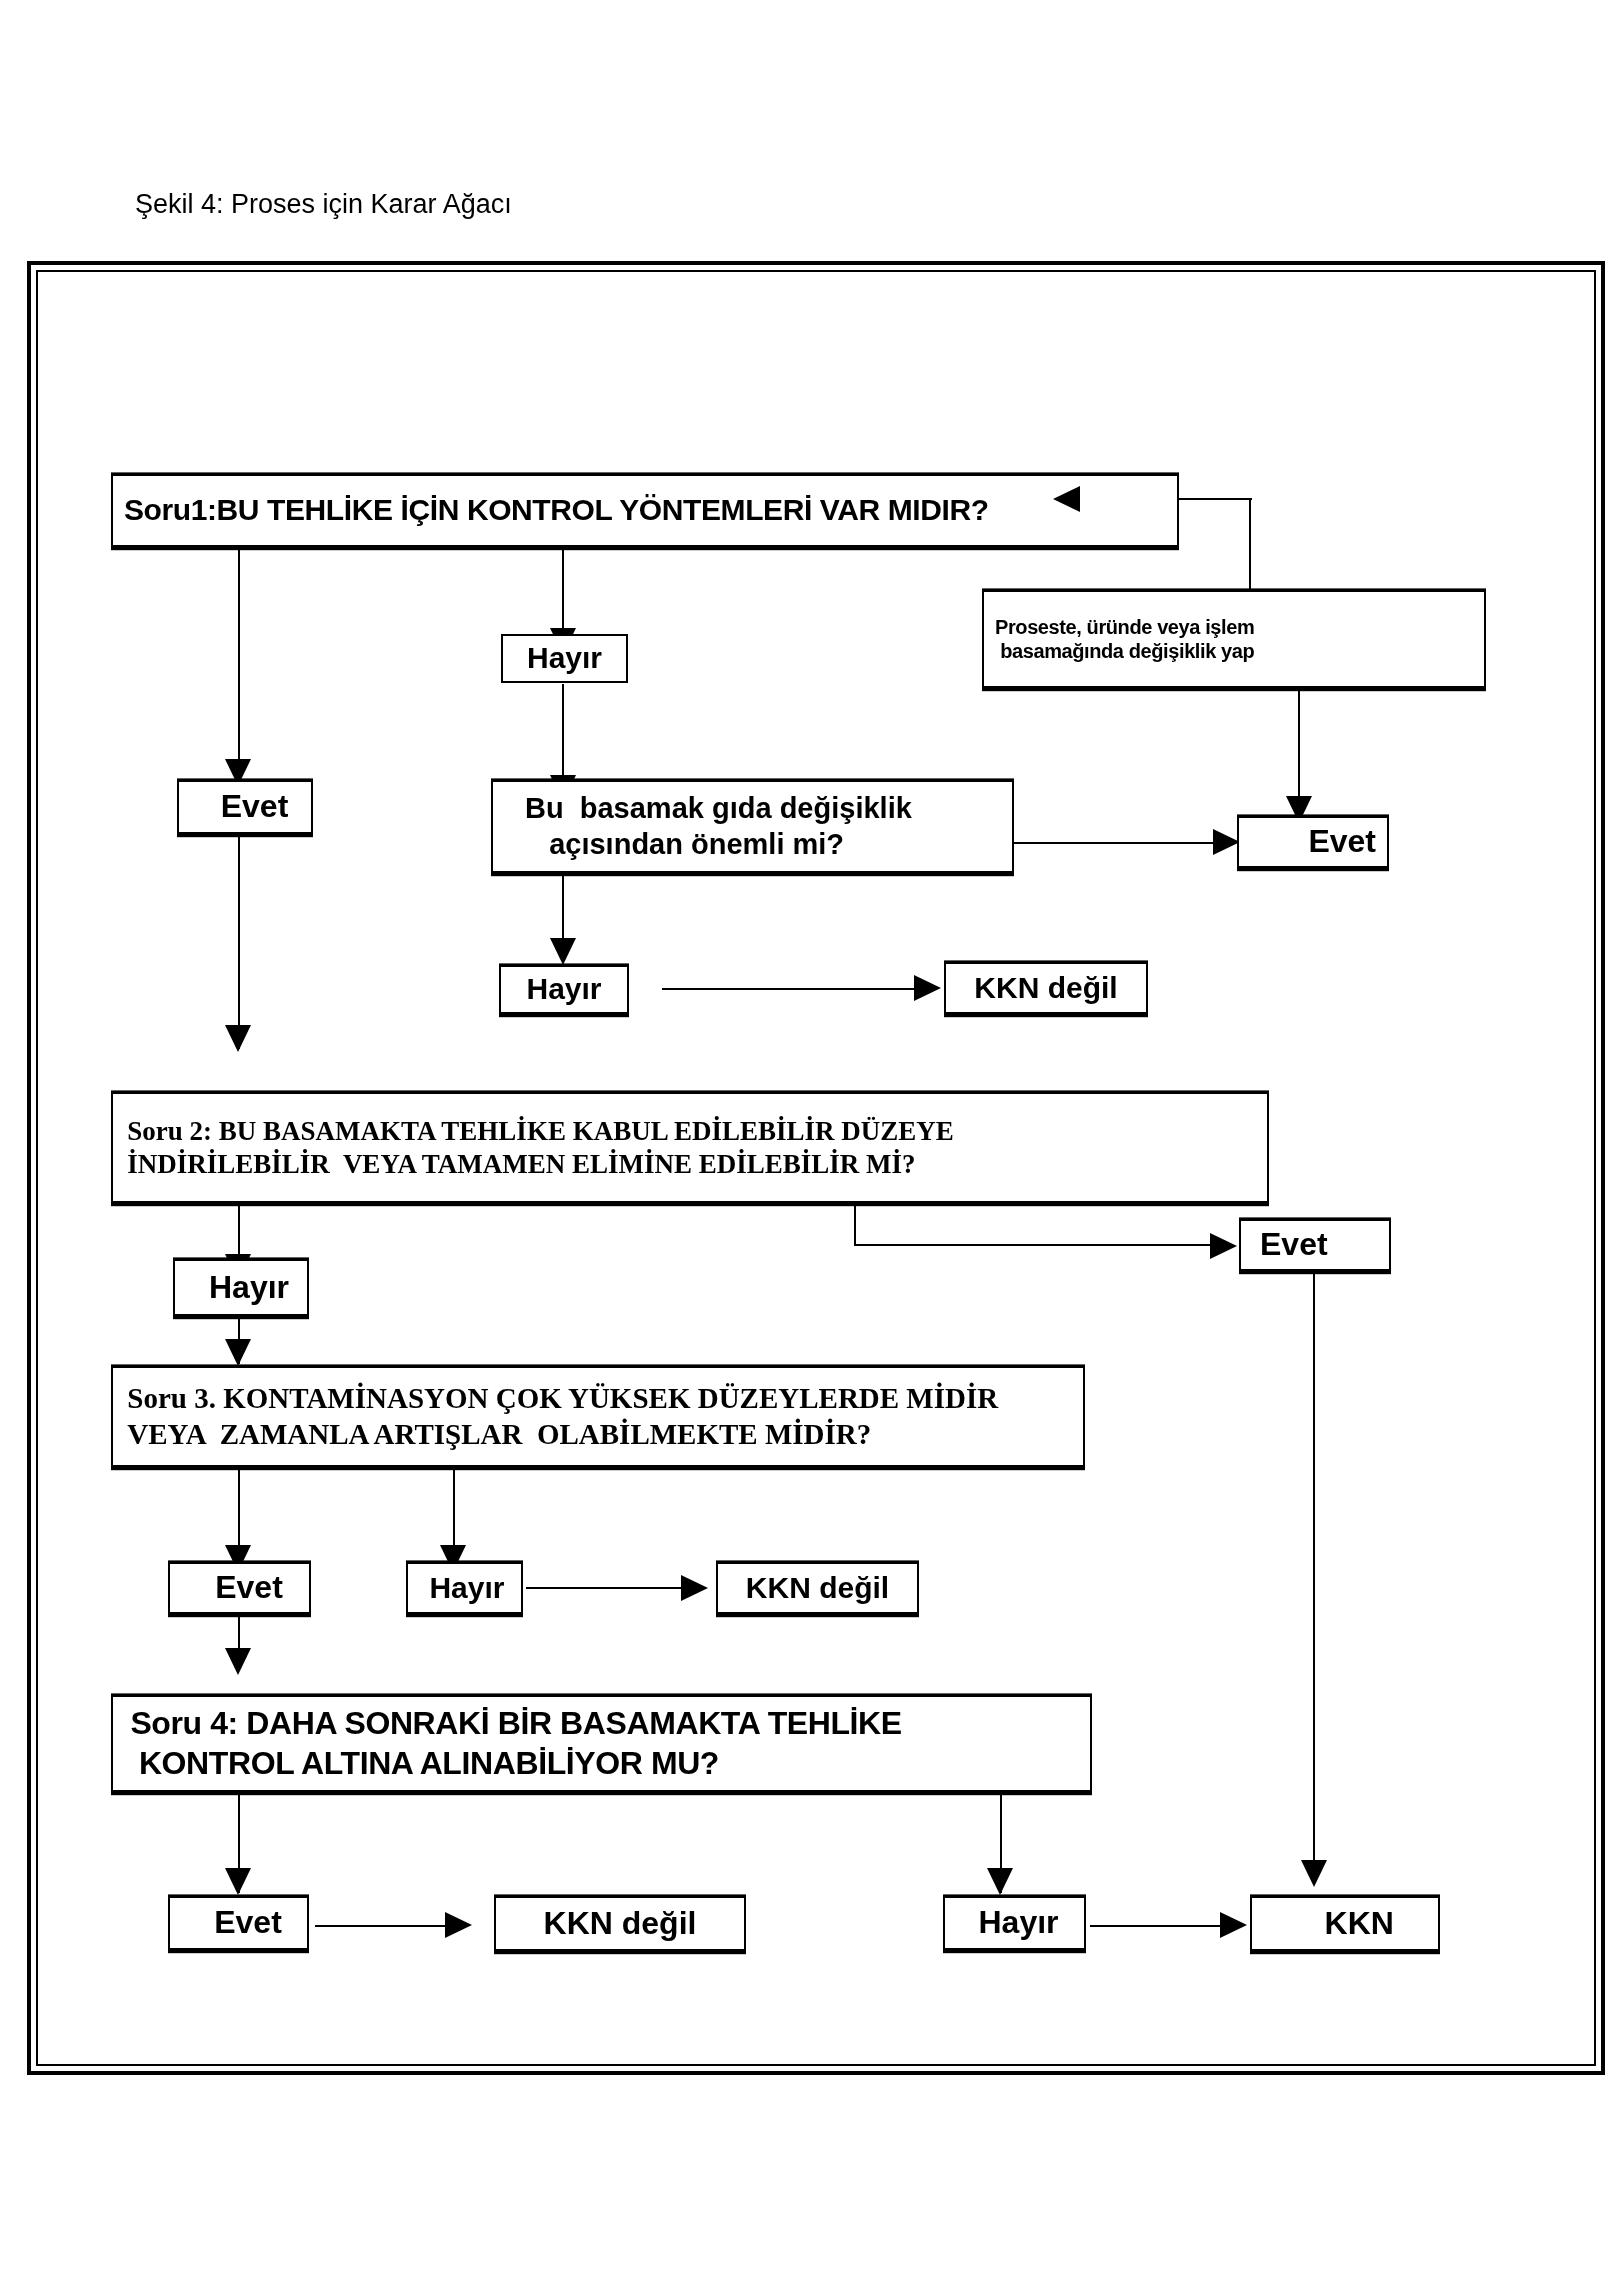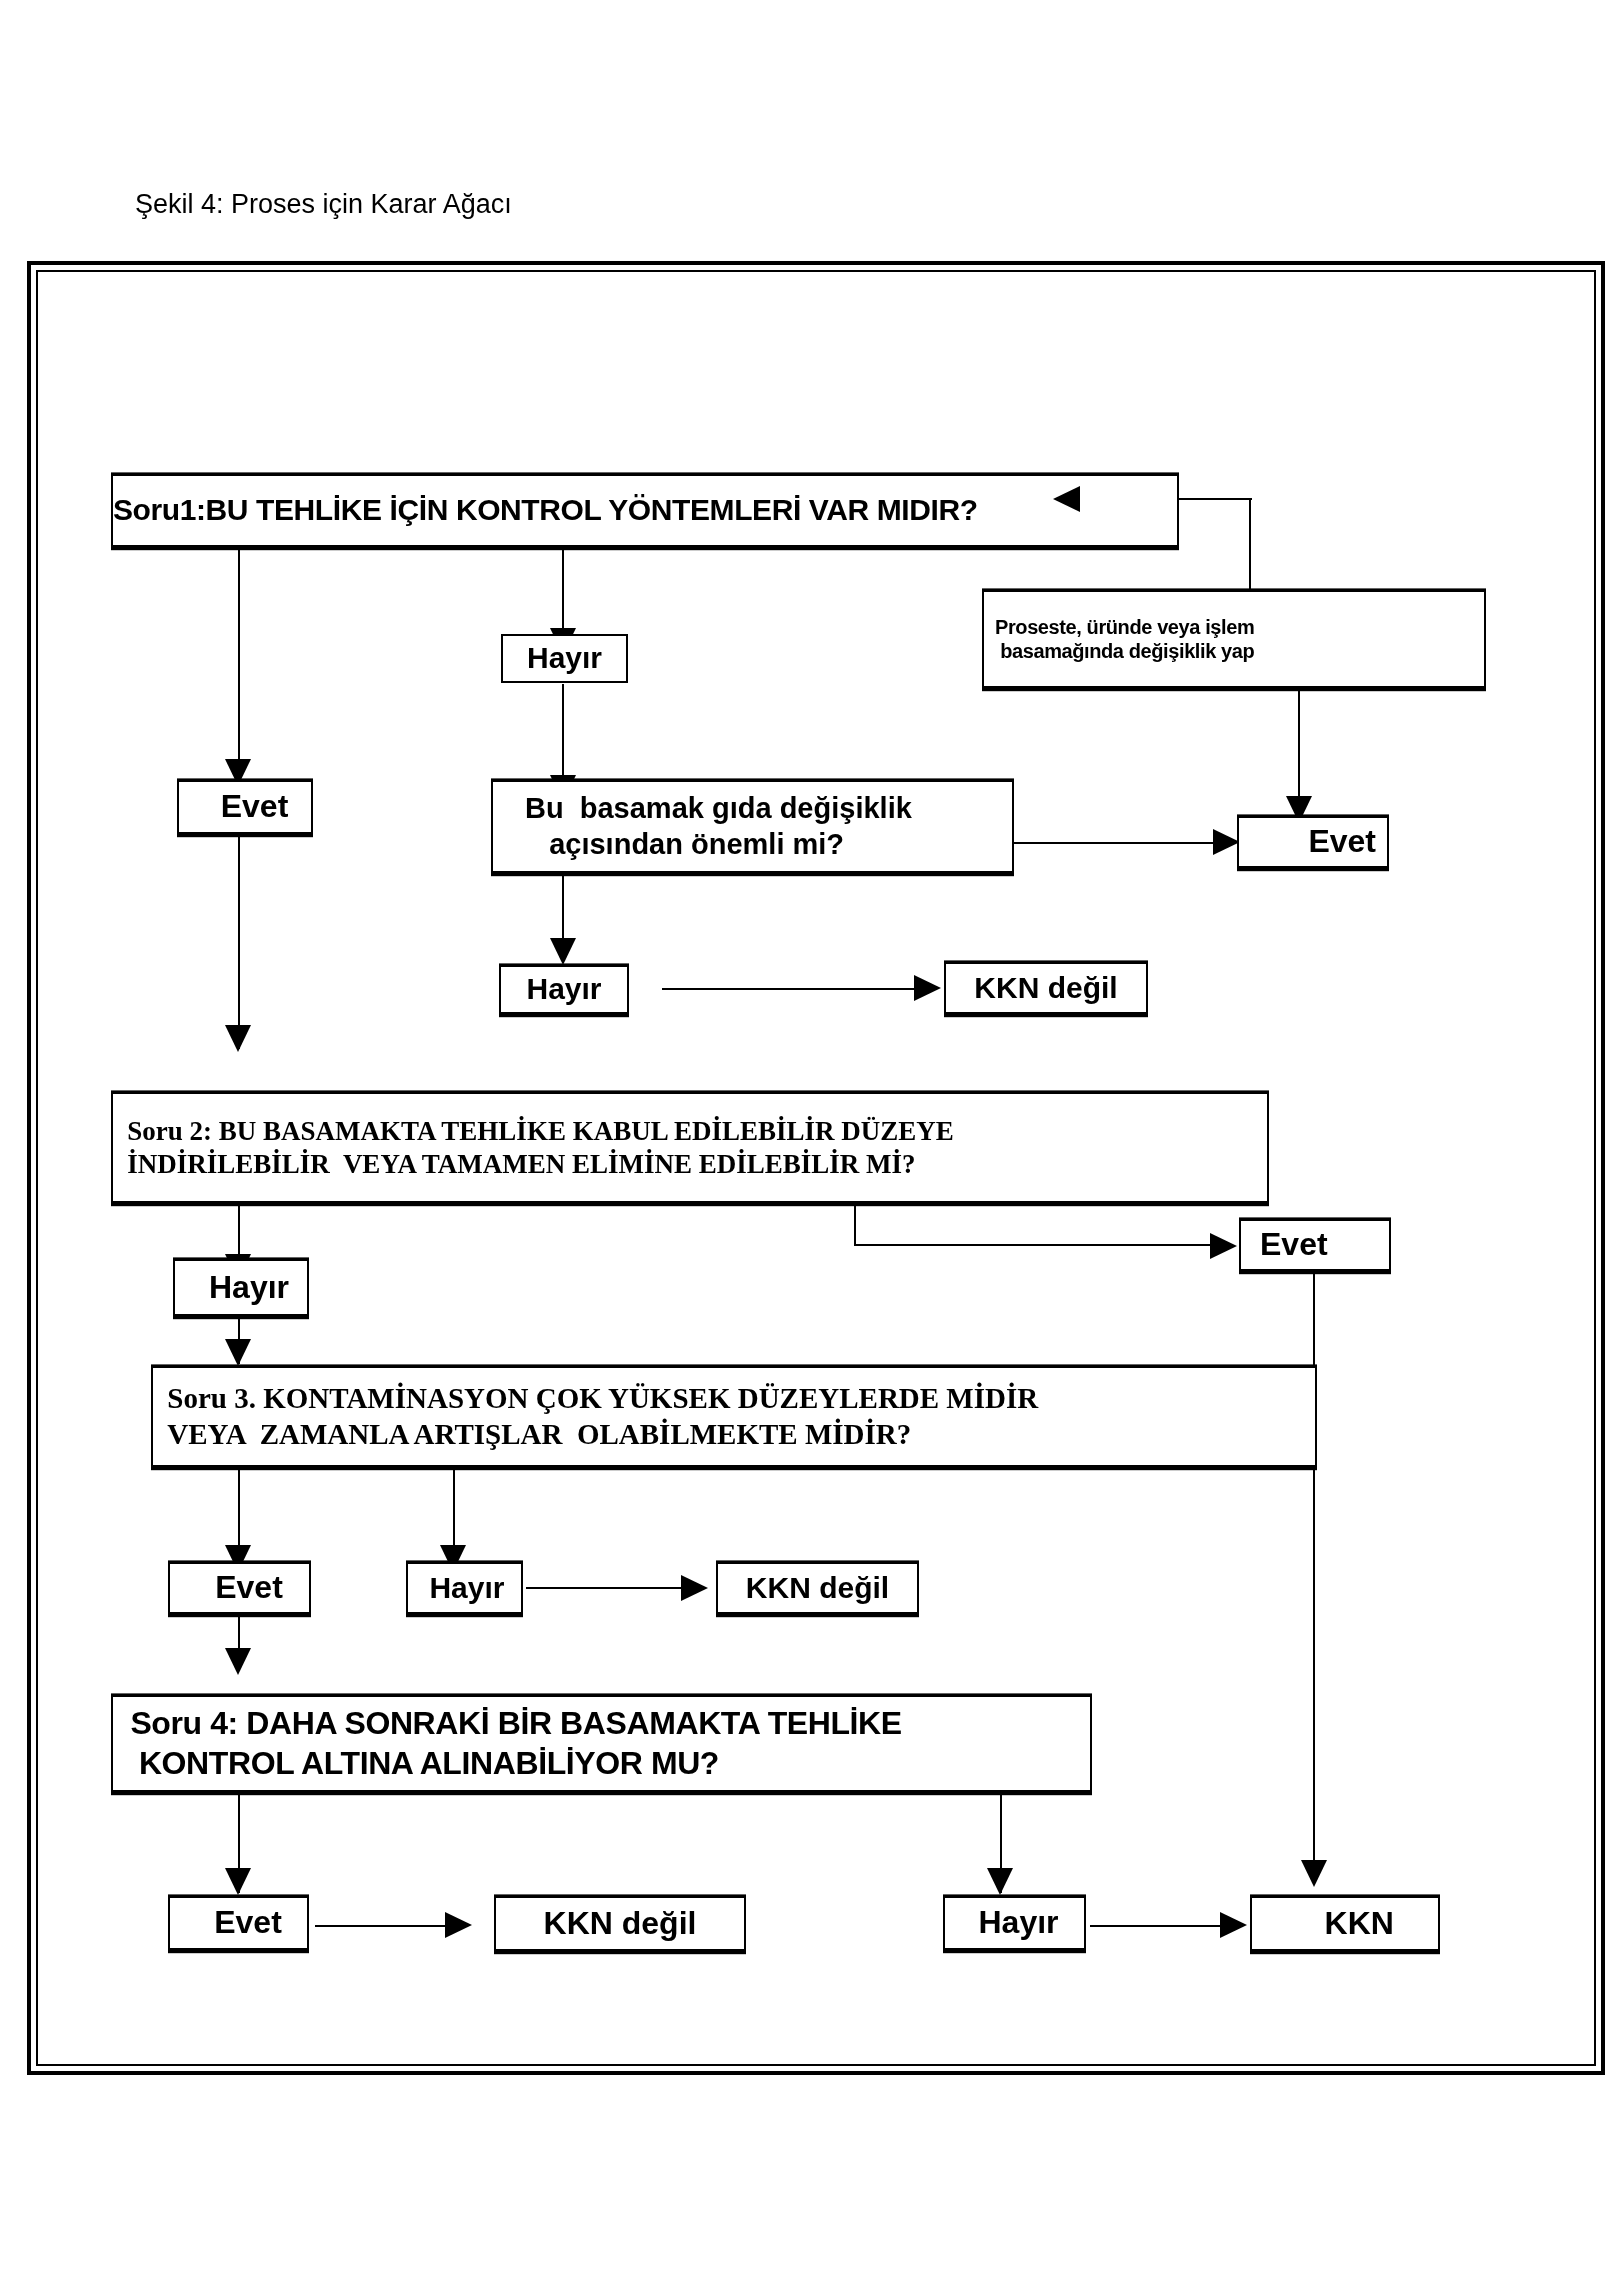--- a/index.html
+++ b/index.html
@@ -148,21 +148,21 @@
 <body>
 
 <div id="page">
 
   <div class="caption">Şekil 4: Proses için Karar Ağacı</div>
 
   <div class="frame-outer">
     <div class="frame-inner"></div>
   </div>
 
-  <div class="node heavy" style="left:111px; top:474px; width:1068px; height:73px; padding:0 0;">
+  <div class="node heavy" style="left:111px; top:474px; width:1068px; height:73px; padding:0 11px;">
     <span class="txt sans-cond" style="font-size:30px;">Soru1:BU TEHLİKE İÇİN KONTROL YÖNTEMLERİ VAR MIDIR?</span>
   </div>
 
   <div class="arrow-left" style="left:1053px; top:486px;"></div>
 
   <div class="hline" style="left:1079px; top:498px; width:173px;"></div>
   <div class="vline" style="left:1249px; top:498px; height:97px;"></div>
 
   <div class="vline" style="left:238px; top:547px; height:217px;"></div>
   <div class="arrow-down" style="left:225px; top:759px;"></div>
@@ -237,21 +237,21 @@
   <div class="vline" style="left:1313px; top:1271px; height:600px;"></div>
   <div class="arrow-down" style="left:1301px; top:1860px;"></div>
 
   <div class="node heavy" style="left:173px; top:1259px; width:136px; height:57px; padding:0 8px;">
     <span class="txt chip" style="font-size:32px; text-align:center; margin-left:16px;">Hayır</span>
   </div>
 
   <div class="vline" style="left:238px; top:1316px; height:48px;"></div>
   <div class="arrow-down" style="left:225px; top:1339px;"></div>
 
-  <div class="node heavy" style="left:111px; top:1366px; width:1166px; height:101px; padding:0 14.3px;margin-left:40px;">
+  <div class="node heavy" style="left:111px; top:1366px; width:974px; height:101px; padding:0 14.3px;">
     <span class="txt serif-b" style="font-size:29px;">Soru 3. KONTAMİNASYON ÇOK YÜKSEK DÜZEYLERDE MİDİR
 VEYA  ZAMANLA ARTIŞLAR  OLABİLMEKTE MİDİR?</span>
   </div>
 
   <div class="vline" style="left:238px; top:1467px; height:86px;"></div>
   <div class="arrow-down" style="left:225px; top:1545px;"></div>
 
   <div class="vline" style="left:453px; top:1467px; height:86px;"></div>
   <div class="arrow-down" style="left:440px; top:1545px;"></div>
 

